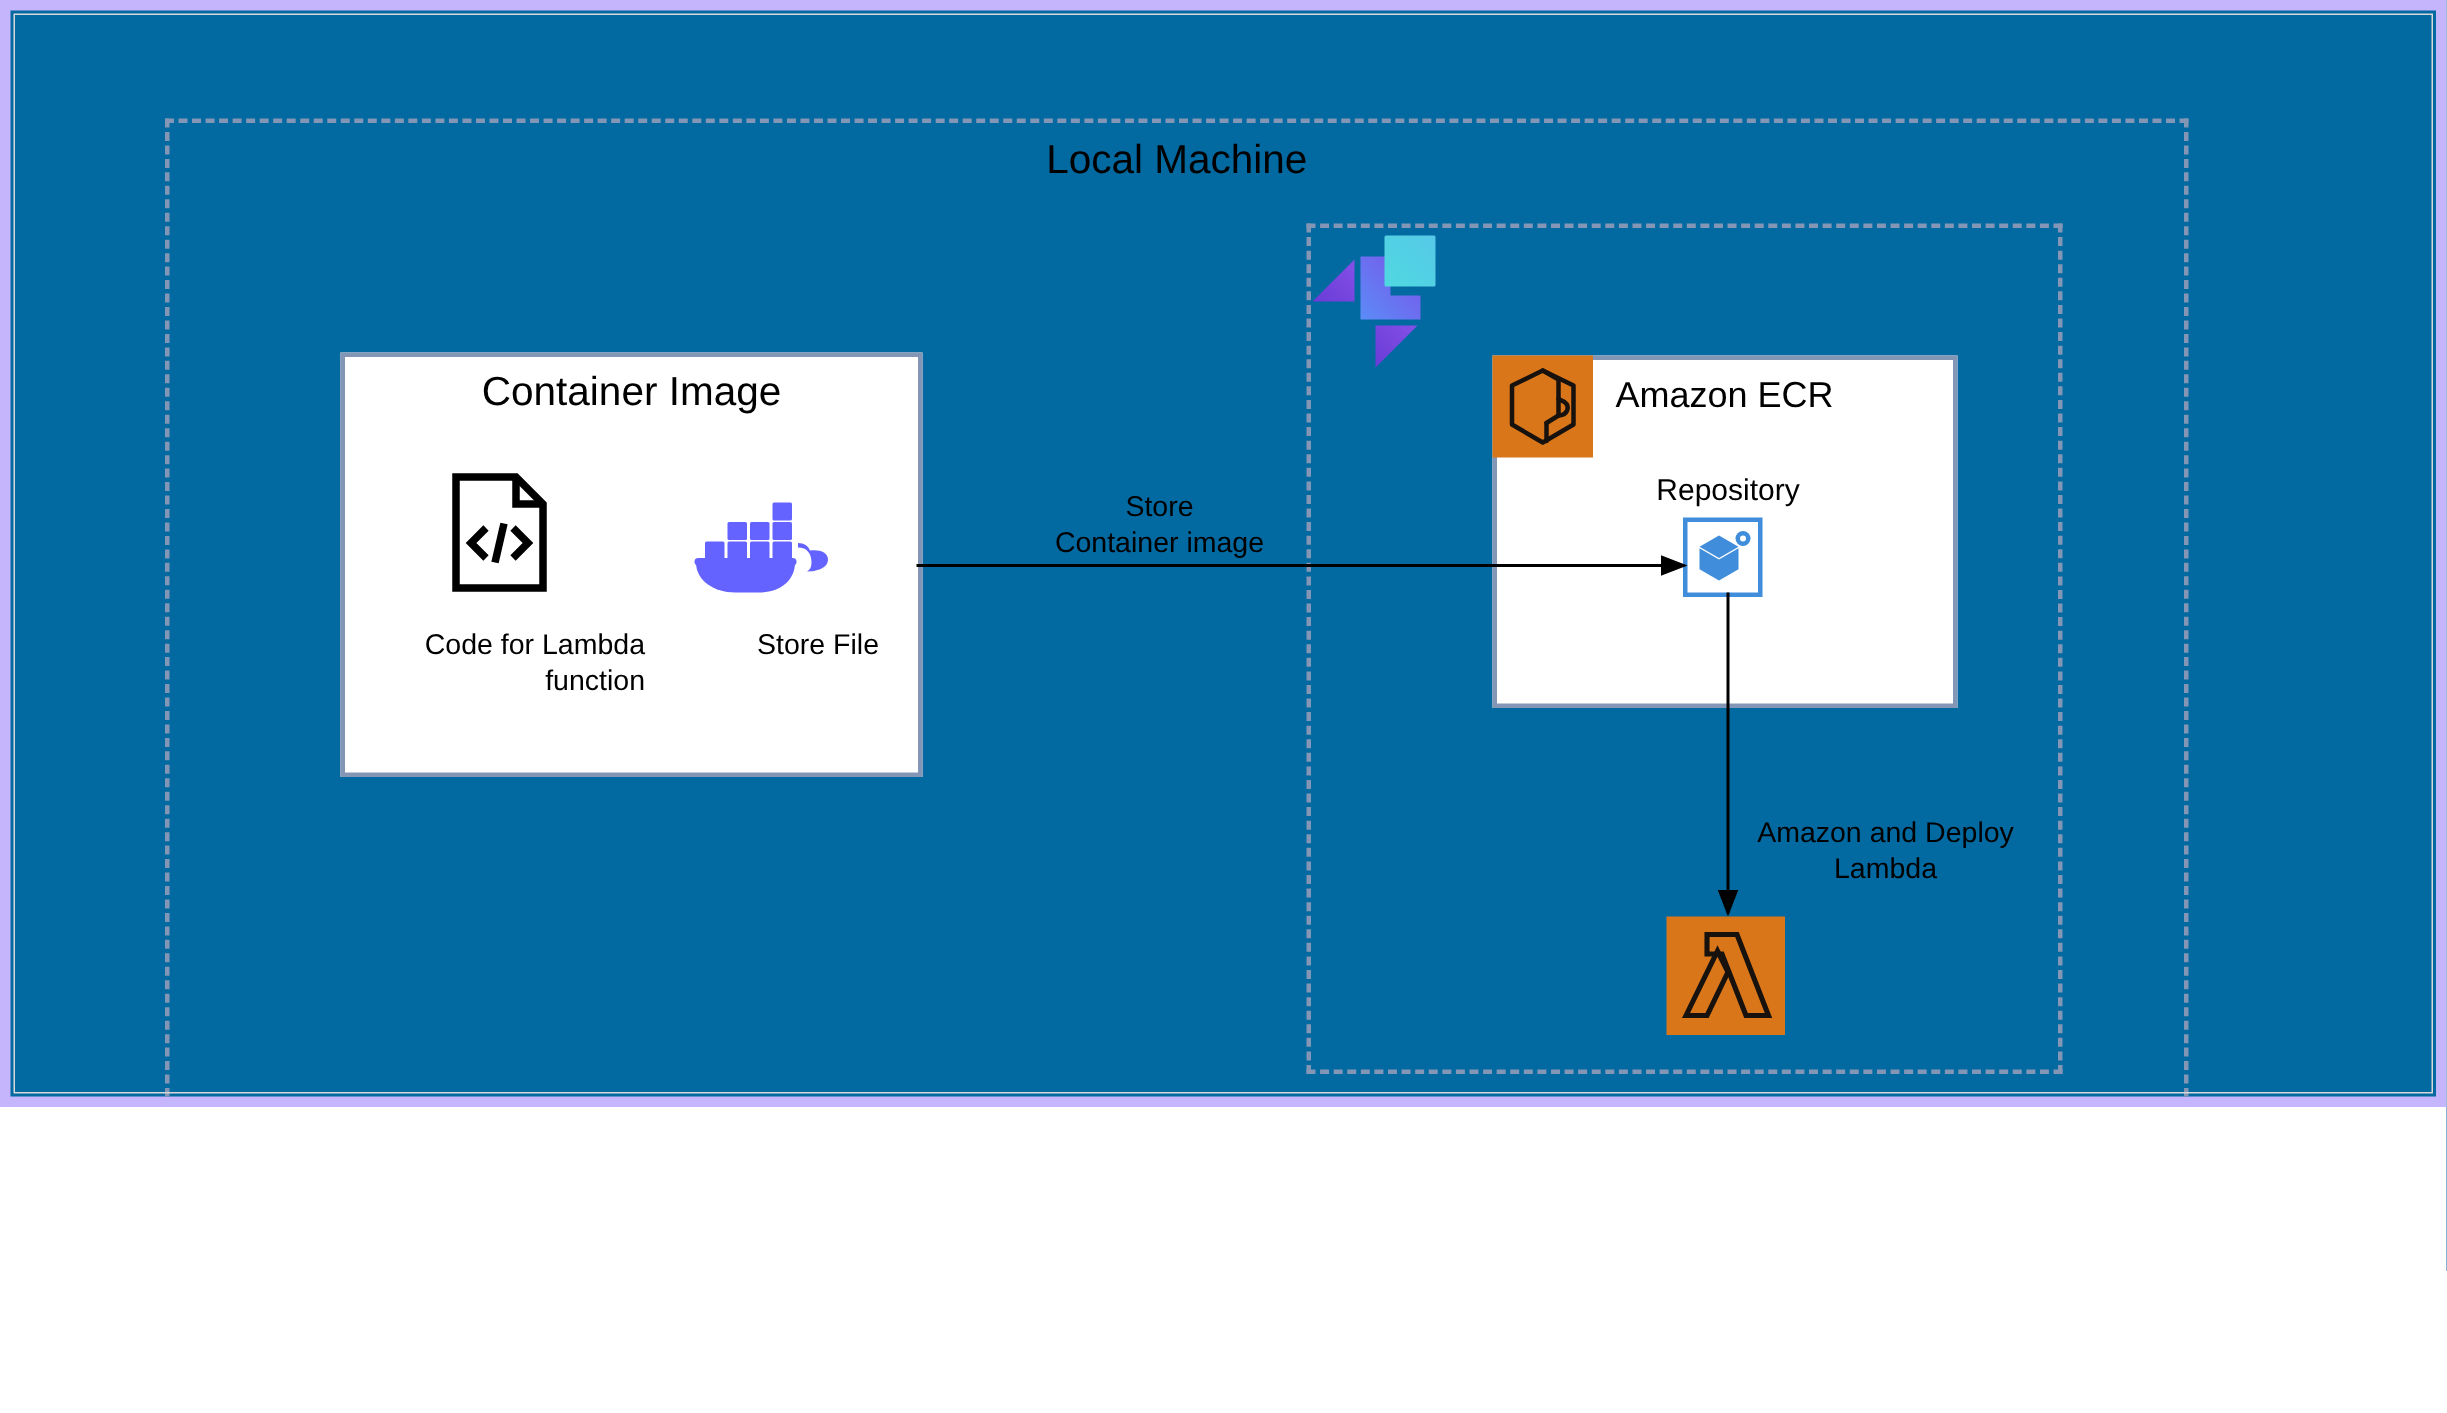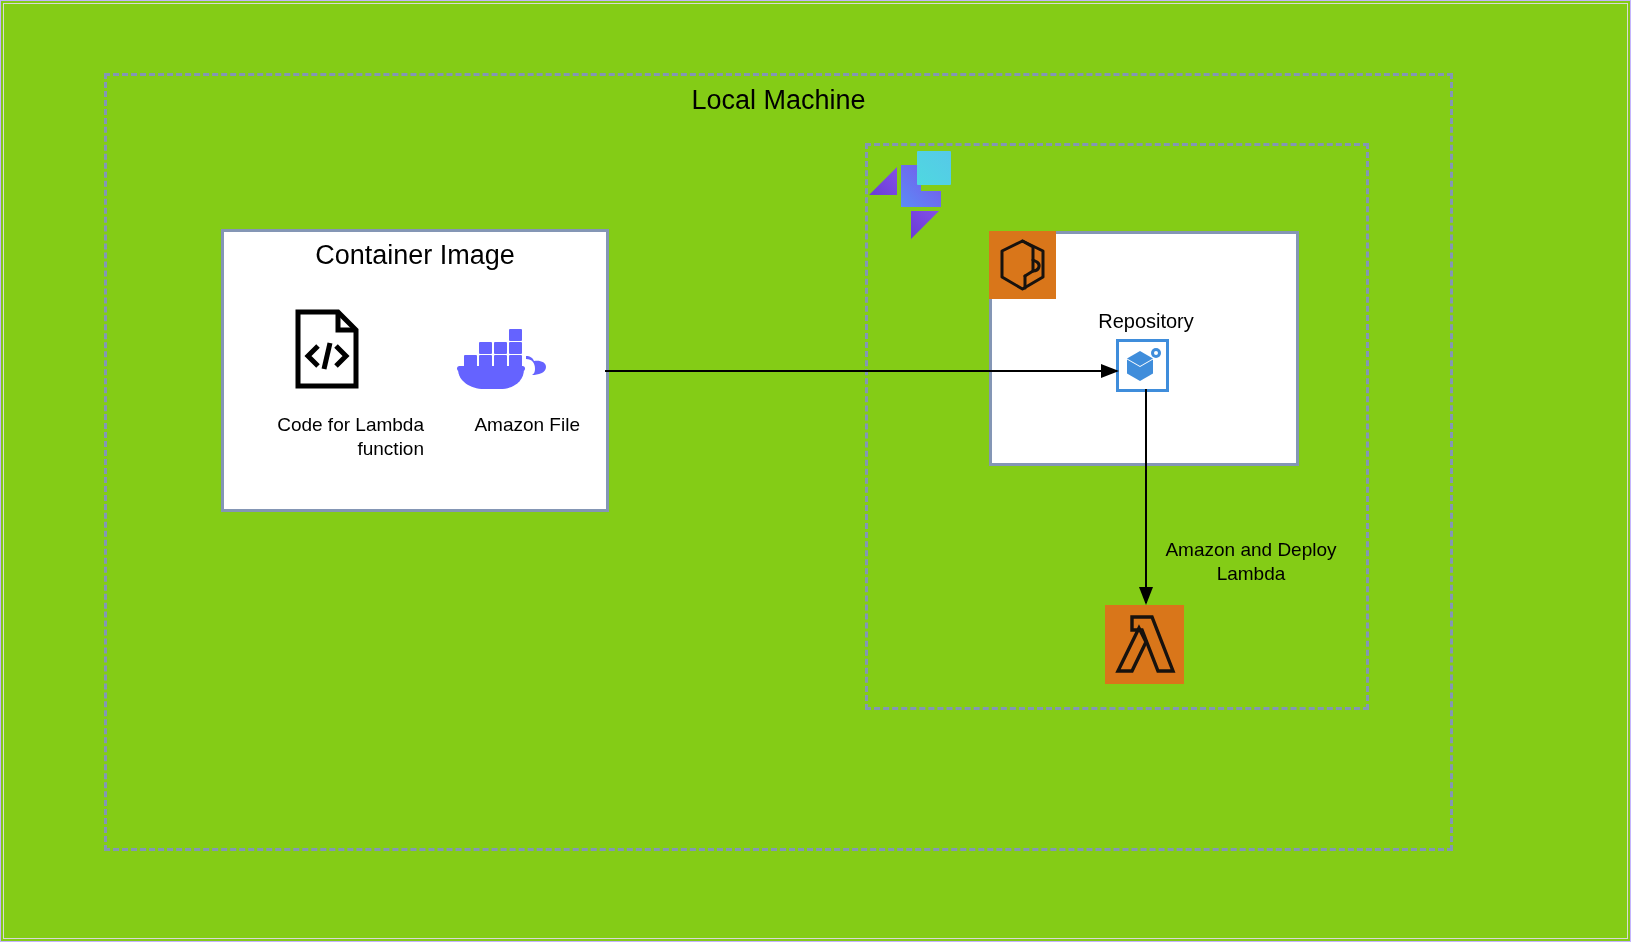--- a/index.html
+++ b/index.html
@@ -8,24 +8,24 @@
     padding: 0;
     background: #ffffff;
   }
   body {
     font-family: "Liberation Sans", sans-serif;
     color: #000000;
   }
   #canvas {
     position: relative;
     width: 1631px;
-    height: 942px;
-    background: #84cc16;
+    height: 738px;
+    background: #0369a1;
     box-sizing: border-box;
-    border: 1px solid #c4b5fd;
+    border: 7px solid #c4b5fd;
     overflow: hidden;
   }
   #canvas::after {
     content: "";
     position: absolute;
     left: 2px; top: 2px; right: 2px; bottom: 2px;
     border: 1px solid #d8d8d8;
     pointer-events: none;
   }
 
@@ -183,37 +183,38 @@
 
         <path d="M2,50 H68 C68,62 58,70 44,70 H28 C14,70 2,62 2,50 Z"></path>
         <rect x="1" y="47" width="68" height="5" rx="2.5"></rect>
 
         <path d="M70,40 C76,40 79,44 79,50 C79,53 78,55 76,56
                  C82,56 90,54 90,48 C90,43 84,41 78,42
                  C77,39 74,37 70,37 Z"></path>
       </g>
     </svg>
   </div>
-  <div class="item-caption" id="docker-caption">Amazon File</div>
+  <div class="item-caption" id="docker-caption">Store File</div>
 
   <div class="solid-box" id="ecr-box"></div>
 
   <div class="icon-abs" id="ecr-icon-wrap">
     <svg width="67" height="68" viewBox="0 0 67 68">
       <rect x="0" y="0" width="67" height="68" fill="#d9761a"></rect>
       <g fill="none" stroke="#17120e" stroke-width="3" stroke-linejoin="round" stroke-linecap="round">
 
         <polygon points="33.5,10 54,20 54,46 33.5,58 13,46 13,20"></polygon>
 
         <path d="M33.5,10 L44,16 L44,40 L36,45"></path>
         <path d="M44,40 C50,40 52,34 48,31 L44,29"></path>
         <path d="M36,45 L36,57"></path>
       </g>
     </svg>
   </div>
+  <div class="title" id="ecr-title">Amazon ECR</div>
 
   <div class="title" id="repository-label">Repository</div>
 
   <div class="icon-abs" id="repo-icon-wrap">
     <svg width="53" height="53" viewBox="0 0 53 53">
       <rect x="1.5" y="1.5" width="50" height="50" fill="#ffffff" stroke="#3f8ddb" stroke-width="3"></rect>
 
       <g fill="#3f8ddb">
         <polygon points="24,12 37,19.5 24,27 11,19.5"></polygon>
         <polygon points="11,20.5 24,28 24,42 11,34.5"></polygon>
@@ -240,20 +241,22 @@
   <div id="arrow-store">
     <svg width="520" height="60" viewBox="0 0 520 60">
       <defs>
         <marker id="arrowHead" markerWidth="9" markerHeight="7" refX="8" refY="3.5" orient="auto" markerUnits="strokeWidth">
           <polygon points="0,0 9,3.5 0,7" fill="#000000"></polygon>
         </marker>
       </defs>
       <line x1="0" y1="30" x2="512" y2="30" stroke="#000000" stroke-width="2" marker-end="url(#arrowHead)"></line>
     </svg>
   </div>
+  <div class="edge-label" id="store-label">Store
+Container image</div>
 
   <div id="arrow-deploy">
     <svg width="70" height="222" viewBox="0 0 70 222">
       <defs>
         <marker id="arrowHead2" markerWidth="9" markerHeight="7" refX="8" refY="3.5" orient="auto" markerUnits="strokeWidth">
           <polygon points="0,0 9,3.5 0,7" fill="#000000"></polygon>
         </marker>
       </defs>
       <line x1="35" y1="0" x2="35" y2="214" stroke="#000000" stroke-width="2" marker-end="url(#arrowHead2)"></line>
     </svg>

